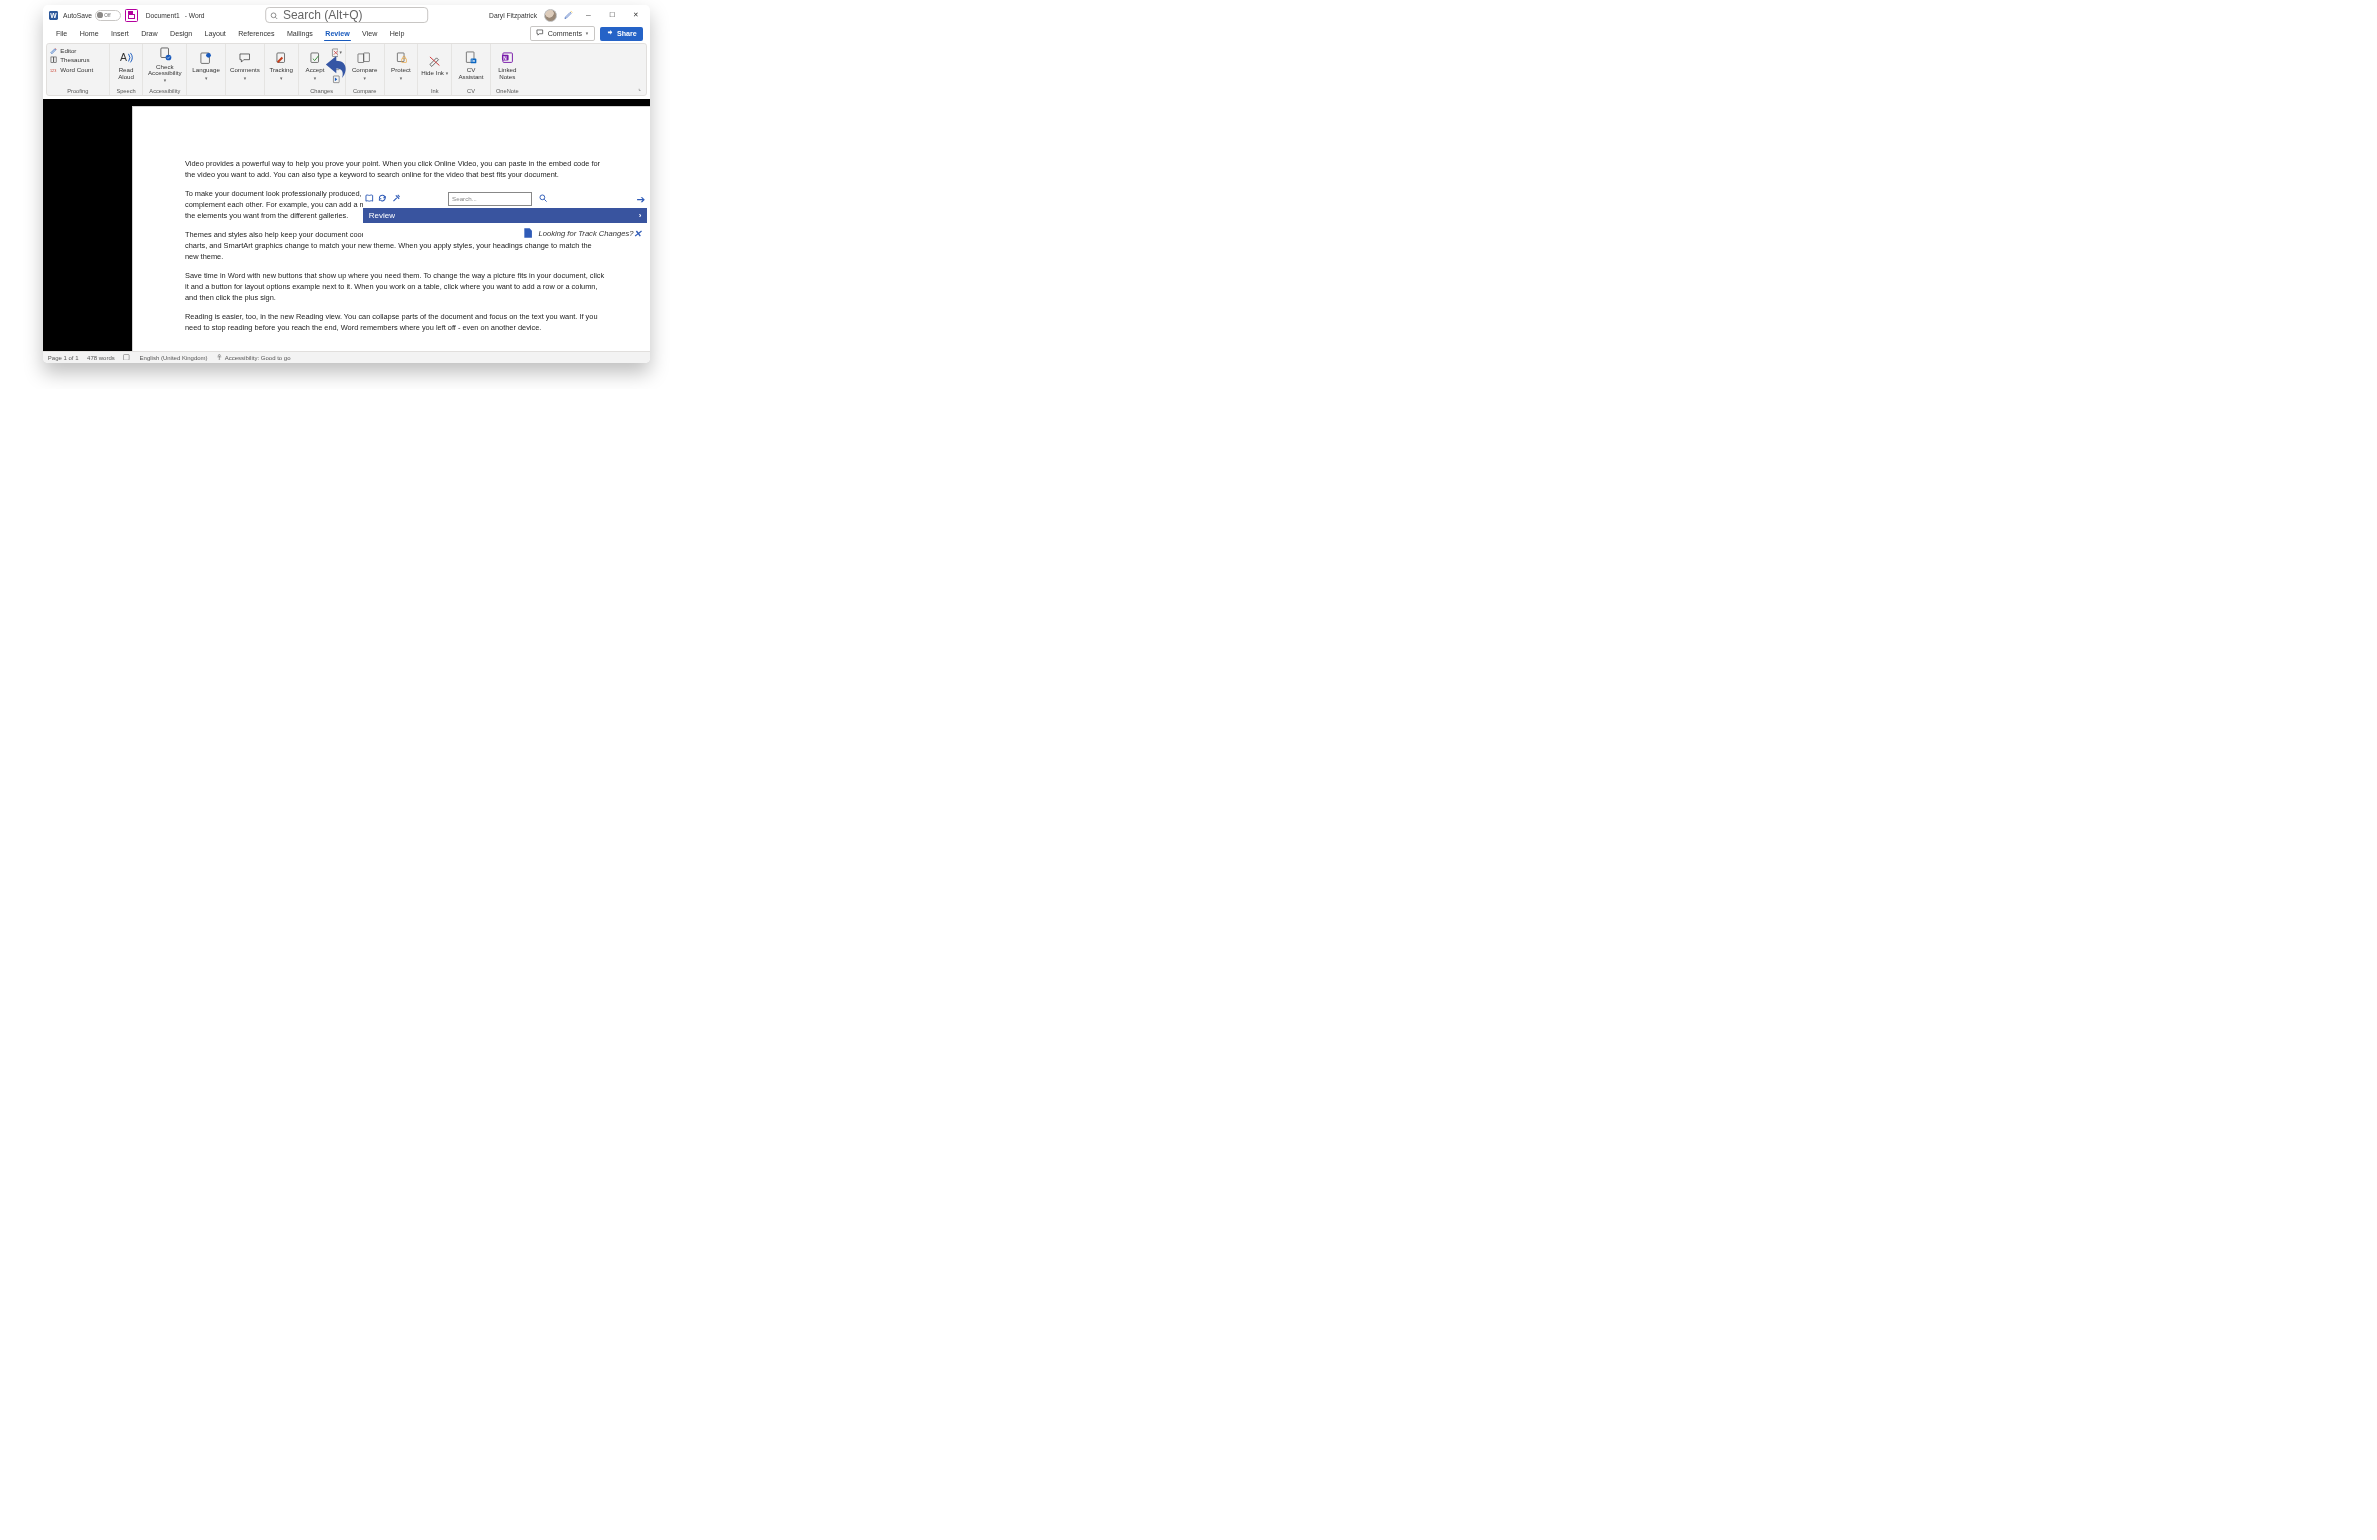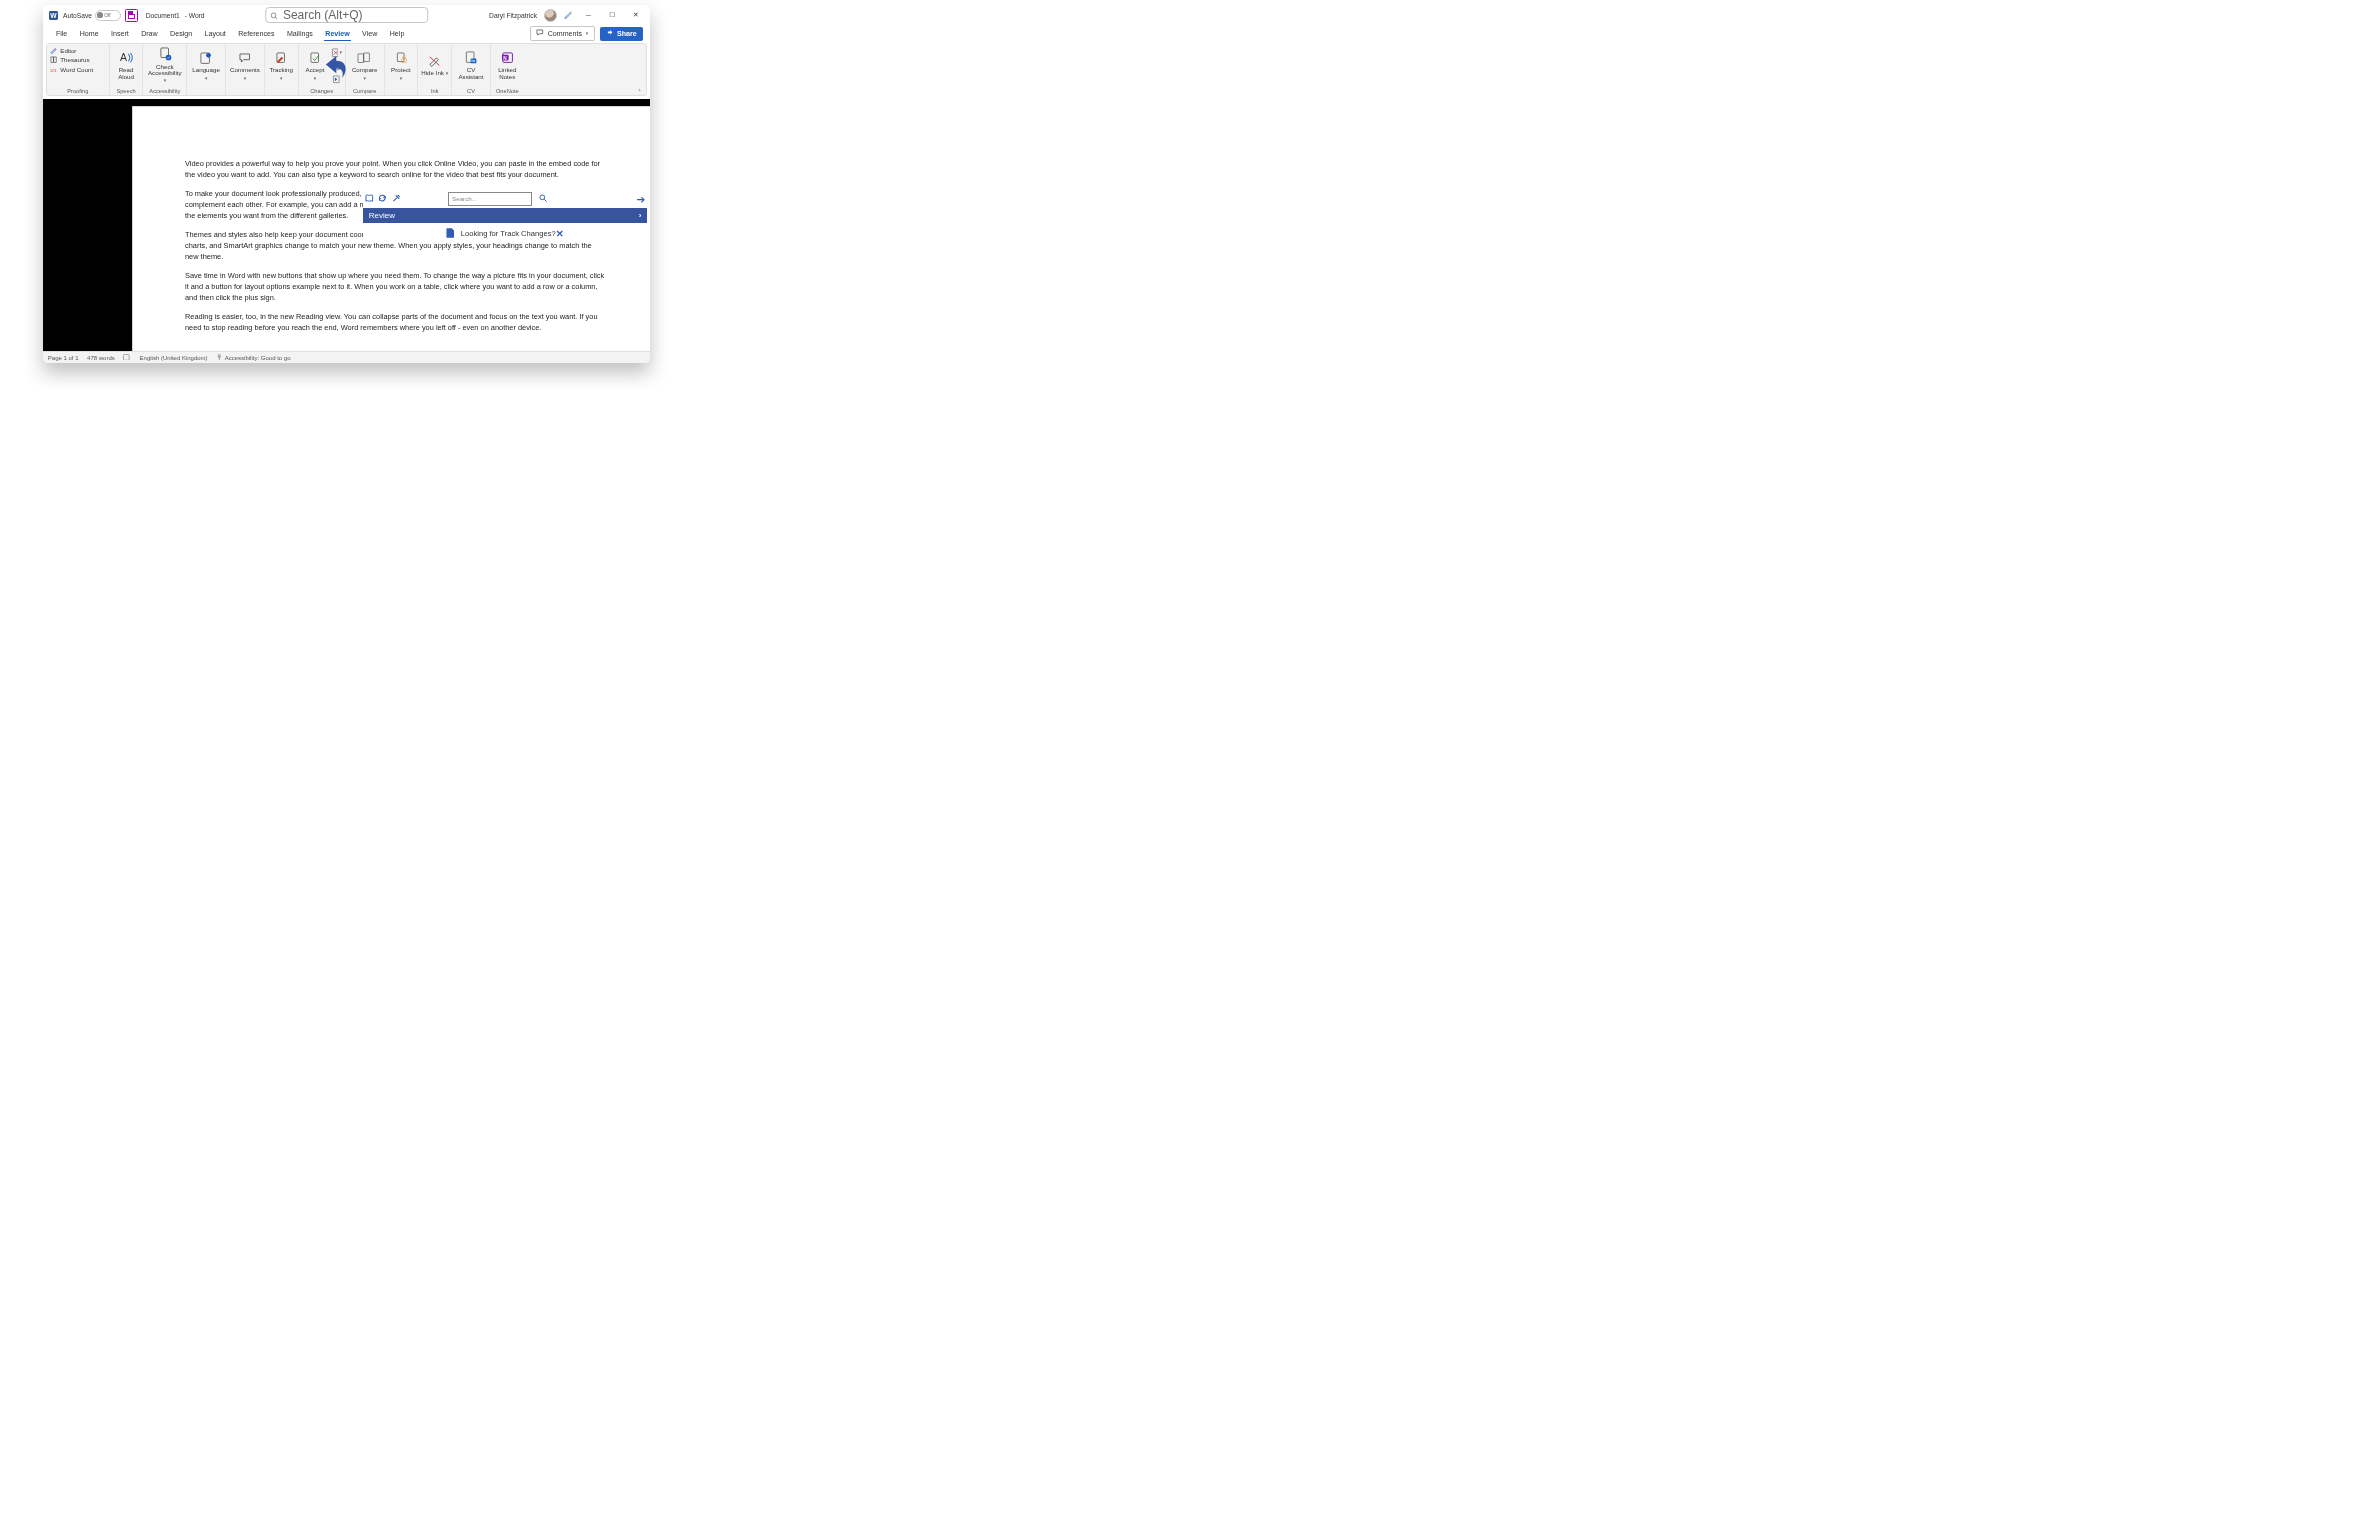--- a/index.html
+++ b/index.html
@@ -146,22 +146,23 @@
   }
   .toolbtn{color:#2f5bb7;font-size:8.6px;}
   .osearch{
     border:0.5px solid #888;height:12.4px;flex:1;padding:0 2.9px;font-size:6.2px;color:#888;display:flex;align-items:center;margin-left:43px;
   }
   .obar{
     background:#39549f;color:#fff;display:flex;align-items:center;justify-content:space-between;
     padding:2.9px 5.7px;font-size:8px;
   }
   .orow{
-    display:flex;align-items:center;justify-content:center;padding:4.8px 5.7px;font-size:7.6px;
+    display:flex;align-items:center;justify-content:flex-end;padding:4.8px 5.7px;font-size:7.6px;
     color:#333;
+    font-style:italic;
   }
   .orow .l{display:flex;align-items:center;gap:6.7px;}
   .oclose{color:#2f5bb7;font-size:9.5px;font-weight:700;}
   .docicon{
     width:7.6px;height:9.5px;background:#2f5bb7;
     clip-path:polygon(0 0,70% 0,100% 25%,100% 100%,0 100%);
   }
   
   .pointer{
     position:absolute;z-index:15;

